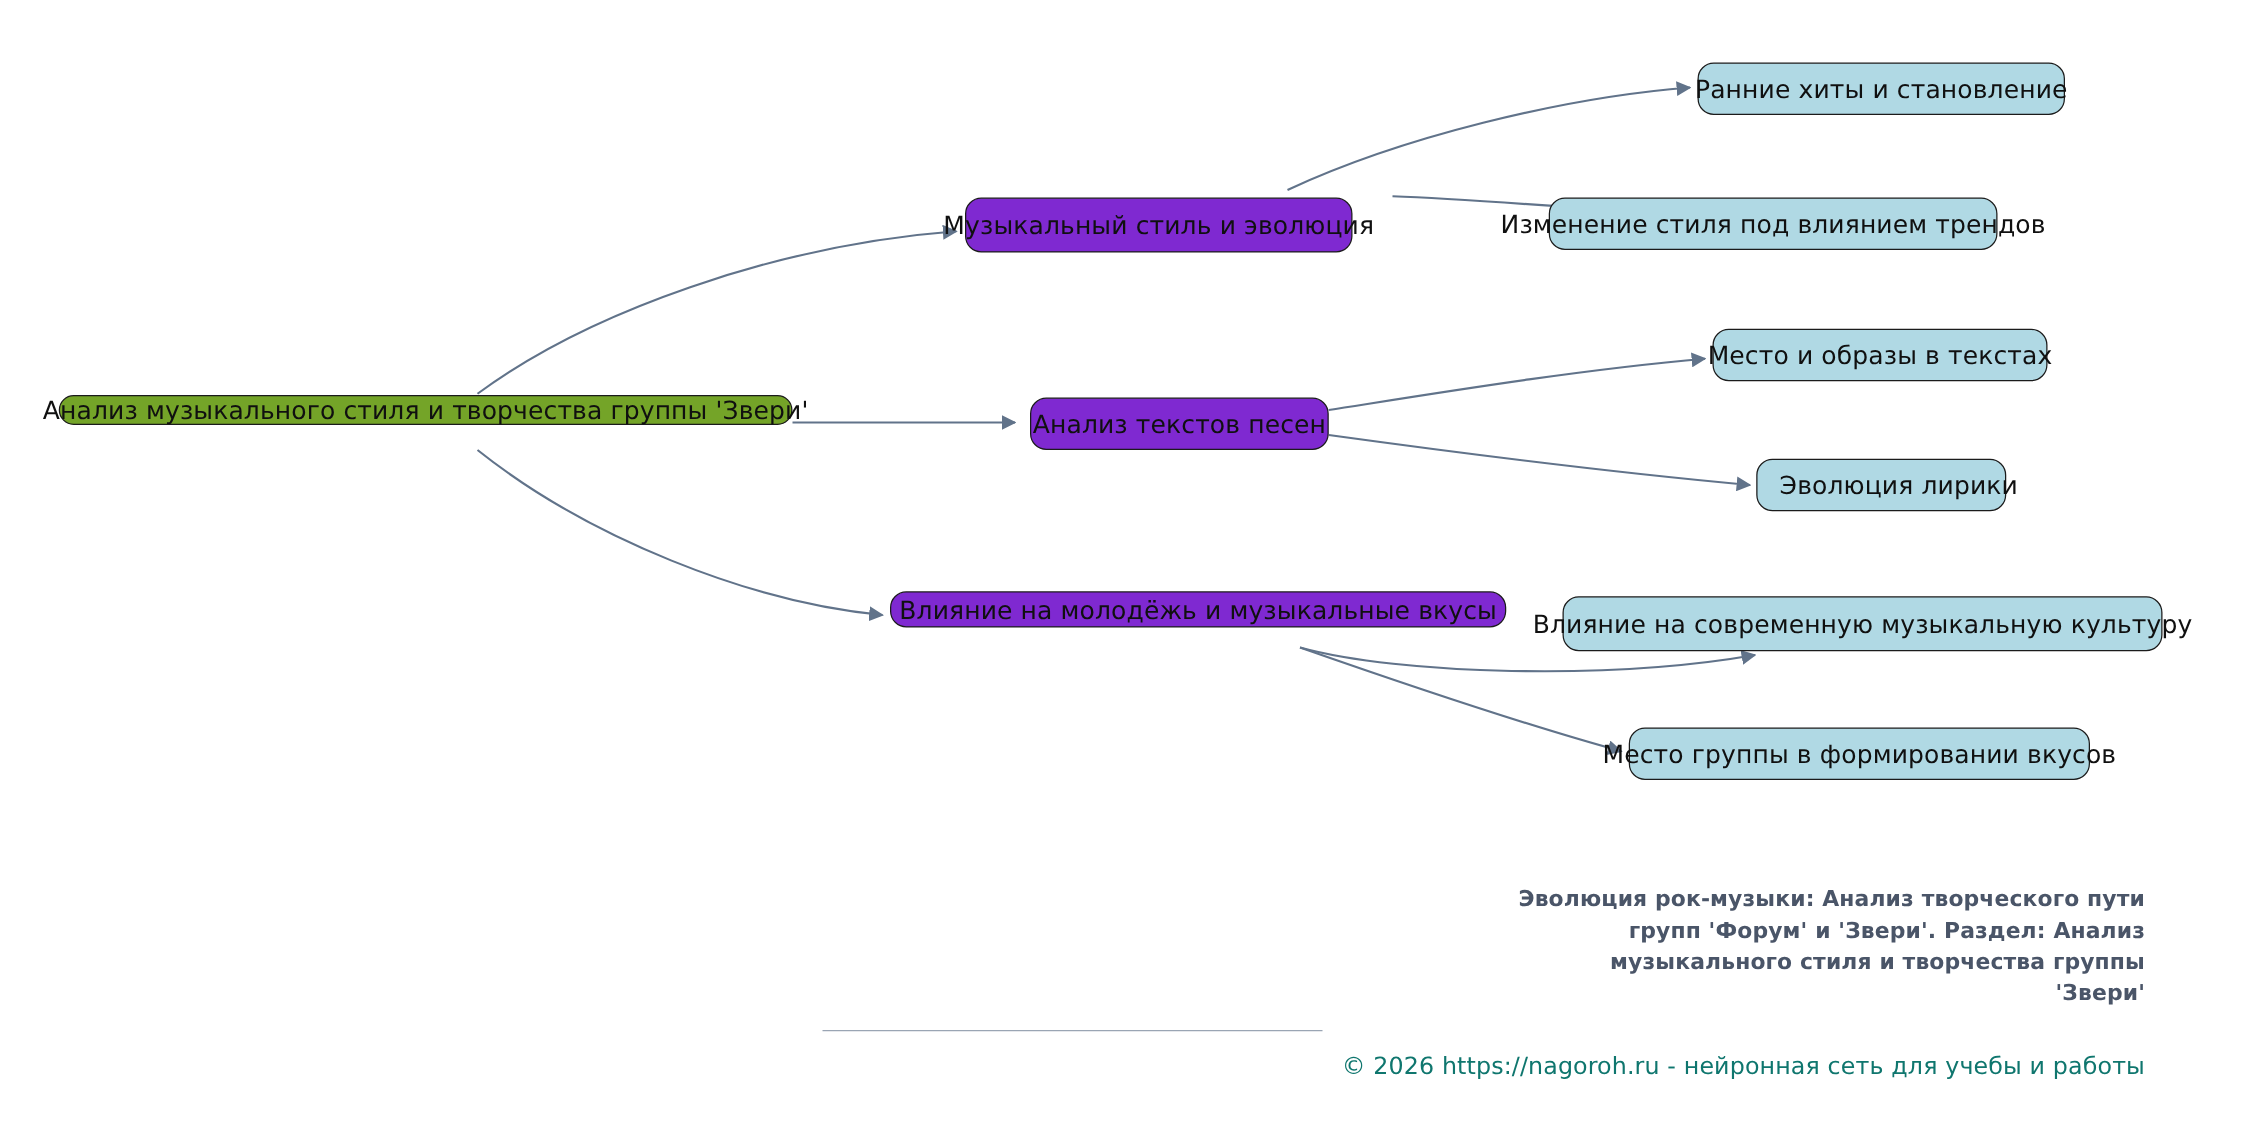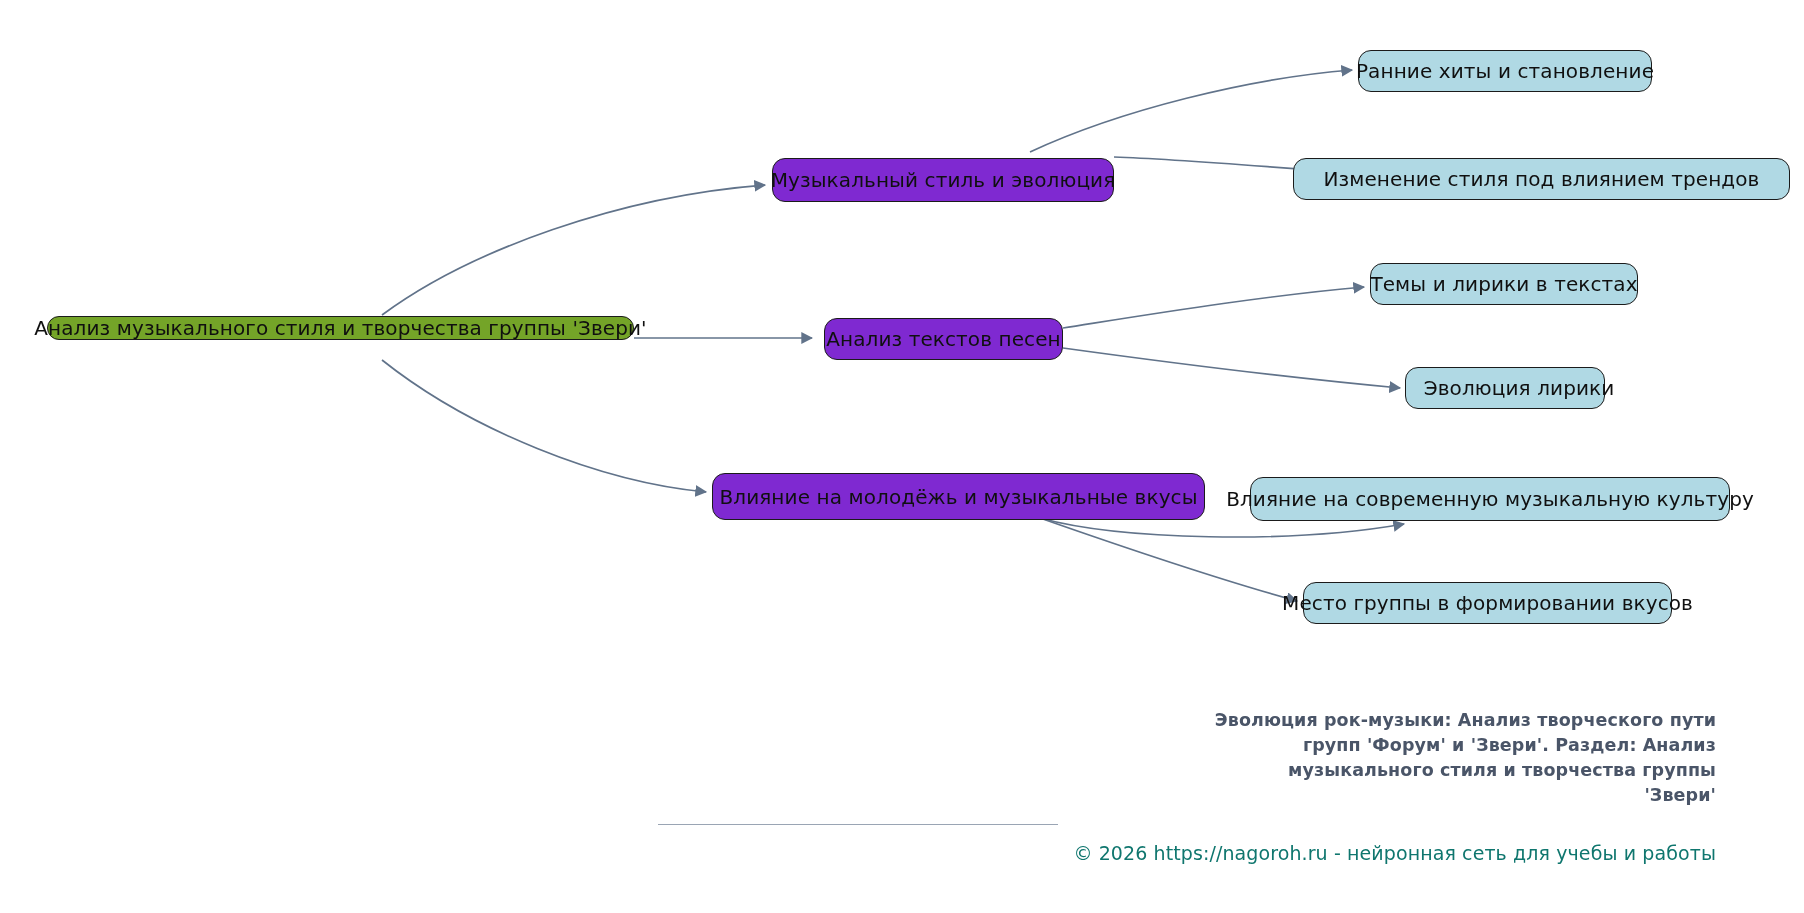--- a/index.html
+++ b/index.html
@@ -102,42 +102,42 @@
 
       <path d="M 1040 518 C 1120 540 1290 544 1404 524"></path>
       <path d="M 1040 518 C 1120 546 1220 580 1297 601"></path>
     </g>
   </svg>
 
   <div class="node node-root" style="left:47px; top:316px; width:587px; height:24px;">
     <span>Анализ музыкального стиля и творчества группы 'Звери'</span>
   </div>
 
-  <div class="node node-branch" style="left:772px; top:158px; width:342px; height:44px;">
+  <div class="node node-branch" style="left:772px; top:158px; width:310px; height:44px;">
     <span>Музыкальный стиль и эволюция</span>
   </div>
 
   <div class="node node-branch" style="left:824px; top:318px; width:239px; height:42px;">
     <span>Анализ текстов песен</span>
   </div>
 
-  <div class="node node-branch" style="left:712px; top:473px; width:493px; height:47px;">
+  <div class="node node-branch" style="left:712px; top:473px; width:493px; height:29px;">
     <span>Влияние на молодёжь и музыкальные вкусы</span>
   </div>
 
   <div class="node node-leaf" style="left:1358px; top:50px; width:294px; height:42px;">
     <span>Ранние хиты и становление</span>
   </div>
 
-  <div class="node node-leaf" style="left:1293px; top:158px; width:497px; height:42px;">
+  <div class="node node-leaf" style="left:1239px; top:158px; width:359px; height:42px;">
     <span>Изменение стиля под влиянием трендов</span>
   </div>
 
   <div class="node node-leaf" style="left:1370px; top:263px; width:268px; height:42px;">
-    <span>Темы и лирики в текстах</span>
+    <span>Место и образы в текстах</span>
   </div>
 
   <div class="node node-leaf" style="left:1405px; top:367px; width:200px; height:42px;padding-left:28px;">
     <span>Эволюция лирики</span>
   </div>
 
   <div class="node node-leaf" style="left:1250px; top:477px; width:480px; height:44px;">
     <span>Влияние на современную музыкальную культуру</span>
   </div>
 

